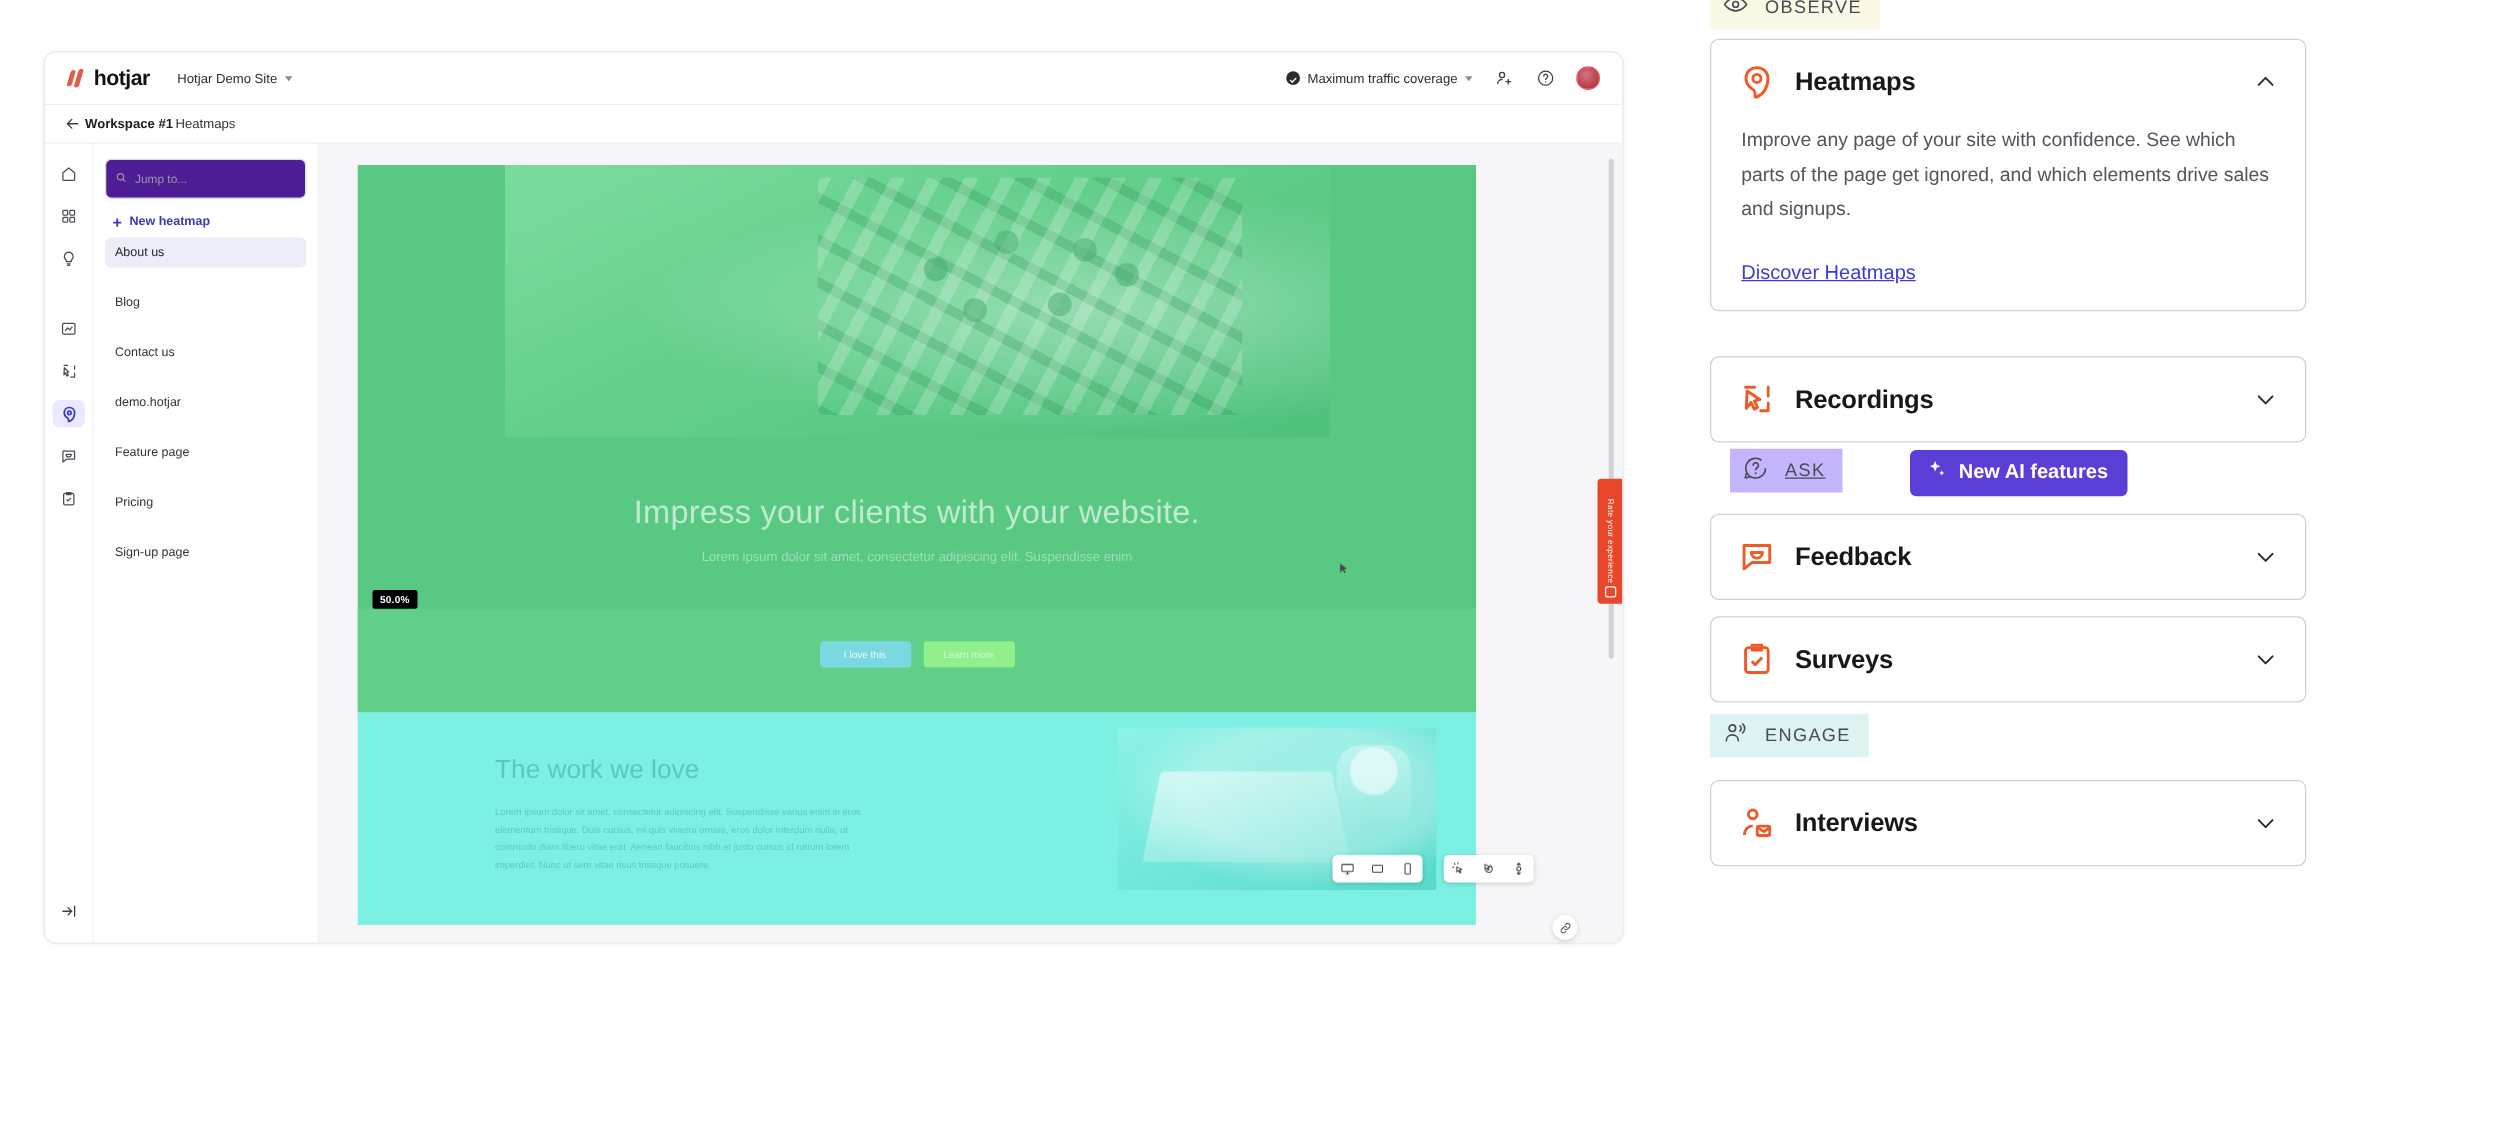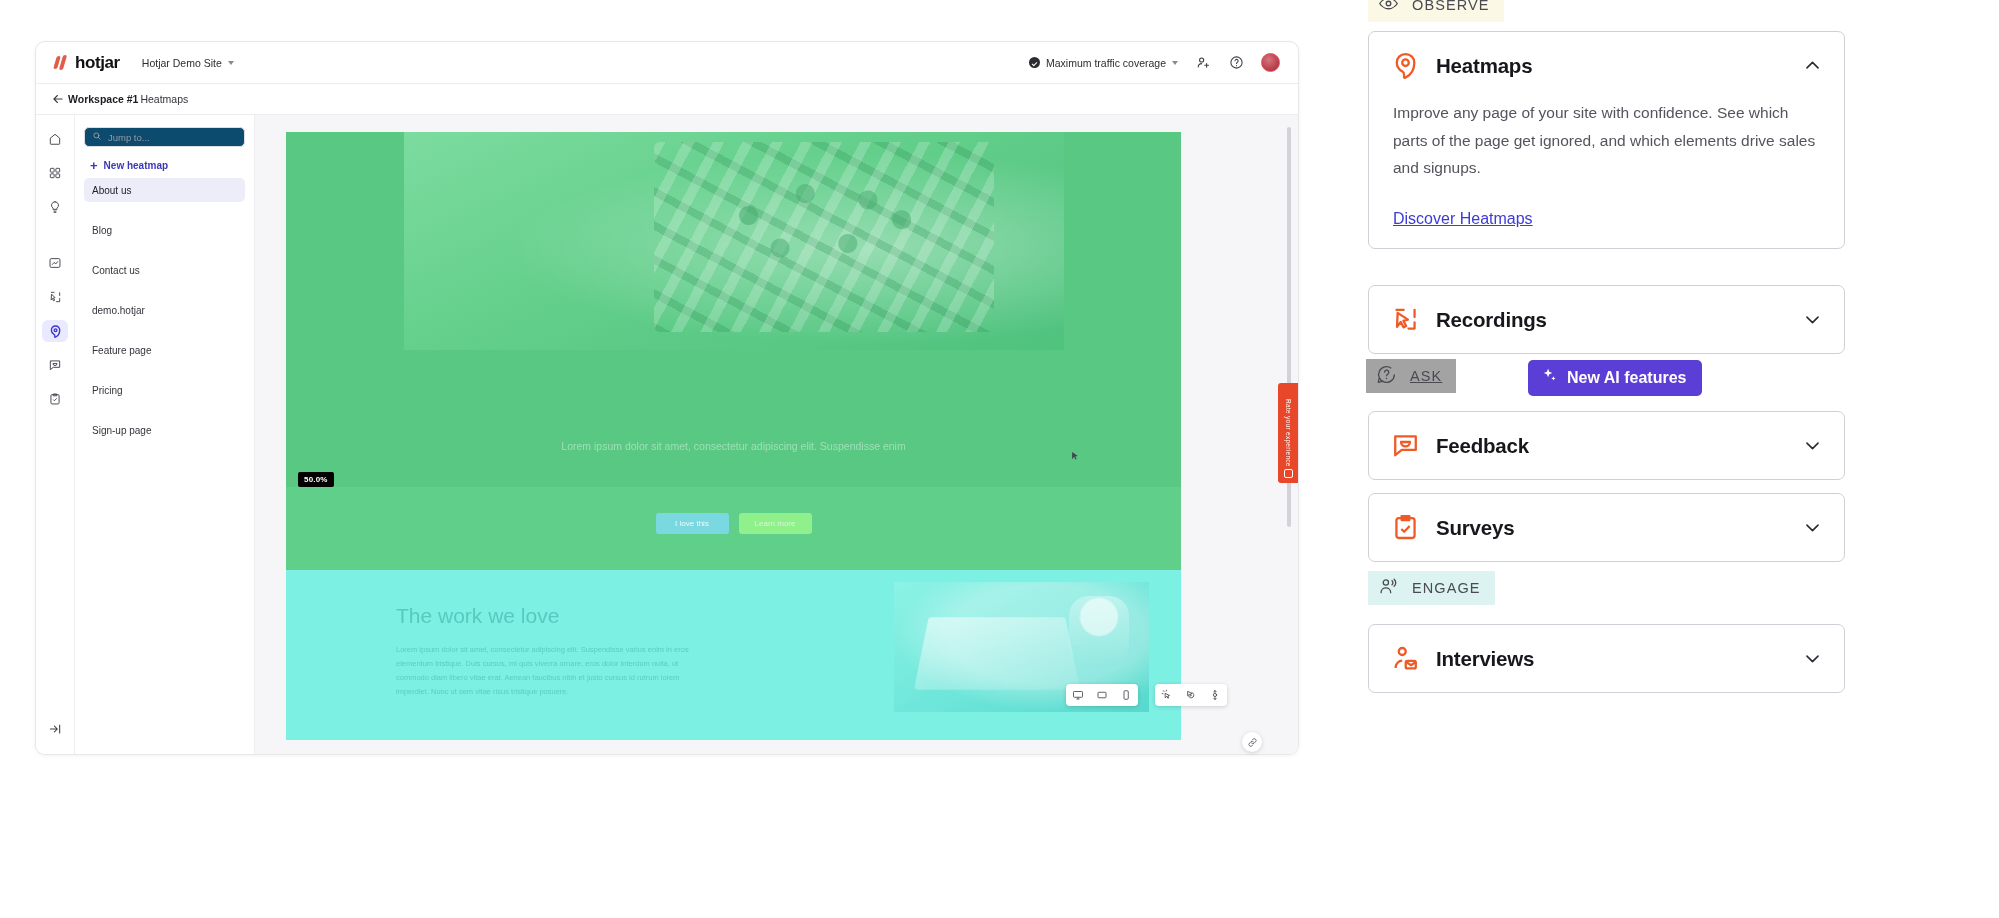--- a/index.html
+++ b/index.html
@@ -72,22 +72,22 @@
   .rail-ico.active { background:#e9eaff; color:#3c35c9; }
   .rail-spacer { height:10px; }
   .rail-bottom { position:absolute; bottom:14px; left:0; width:100%; display:flex; justify-content:center;}
 
   
   .pagelist {
     position:absolute; left:39px; top:73px; width:180px; bottom:0;
     background:#fff; border-right:1px solid #efeff2; padding:12px 9px 0 9px;
   }
   .jump {
-    height:20px;border:1px solid #dcdce3;border-radius:5px;display:flex;align-items:center;gap:6px;
-    padding:0 7px; color:#9a9aa4; font-size:9.5px; background:#0c4a6e;
+    height:32px;border:1px solid #dcdce3;border-radius:5px;display:flex;align-items:center;gap:6px;
+    padding:0 7px; color:#9a9aa4; font-size:9.5px; background:#4c1d95;
   }
   .newheat { display:flex;align-items:center;gap:6px;margin:12px 0 6px 6px;color:#3b38b8;font-size:10px;font-weight:600;}
   .plus { font-size:13px; line-height:1; color:#3b38b8; }
   .pl-item {
     height:24px;display:flex;align-items:center;padding:0 8px;border-radius:5px;
     font-size:10px;color:#33333b; margin-bottom:16px;
   }
   .pl-item.active { background:#ecedf8; color:#23232b; }
 
   
@@ -191,21 +191,21 @@
   }
   .cursor-dot { position:absolute; left:1036px; top:405px; width:7px;height:9px;}
 
   
   .right-panel { position:absolute; left:1360px; top:0; width:639px; height:918px; background:#fff; }
   .sec-label {
     display:inline-flex; align-items:center; gap:13px; padding:5px 14px 5px 10px;
     font-size:14.5px; letter-spacing:1.1px; color:#4a4a52; font-weight:400;
   }
   .sec-label.observe { background:#fbf8e6; position:absolute; left:8px; top:-12px; }
-  .sec-label.ask { background:#a3a3a3; position:absolute; left:6px; top:359px;text-decoration:underline; }
+  .sec-label.ask { background:#c4b5fd; position:absolute; left:24px; top:359px;text-decoration:underline; }
   .sec-label.engage { background:#dcf3f2; position:absolute; left:8px; top:571px; }
 
   .ai-pill {
     position:absolute; left:168px; top:360px;
     background:#5b3ed6; color:#fff; font-size:16px; font-weight:700;
     border-radius:5px; padding:7px 16px 8px 13px; display:flex; align-items:center; gap:9px;
   }
 
   .card {
     position:absolute; left:8px; width:477px;
@@ -374,20 +374,21 @@
       <div class="pl-item">
           <span>Sign-up page</span>
         </div>
     </div>
 
     <div class="viewport">
       <div class="page-render">
 
         <div class="hero">
           <div class="hero-photo"></div>
+          <div class="hero-h1">Impress your clients with your website.</div>
           <div class="hero-sub">Lorem ipsum dolor sit amet, consectetur adipiscing elit. Suspendisse enim</div>
           <div class="hero-band"></div>
           <div class="pct-badge">50.0%</div>
           <div class="hero-ctas">
             <span class="cta a">I love this</span>
             <span class="cta b">Learn more</span>
           </div>
         </div>
 
         <div class="work">

